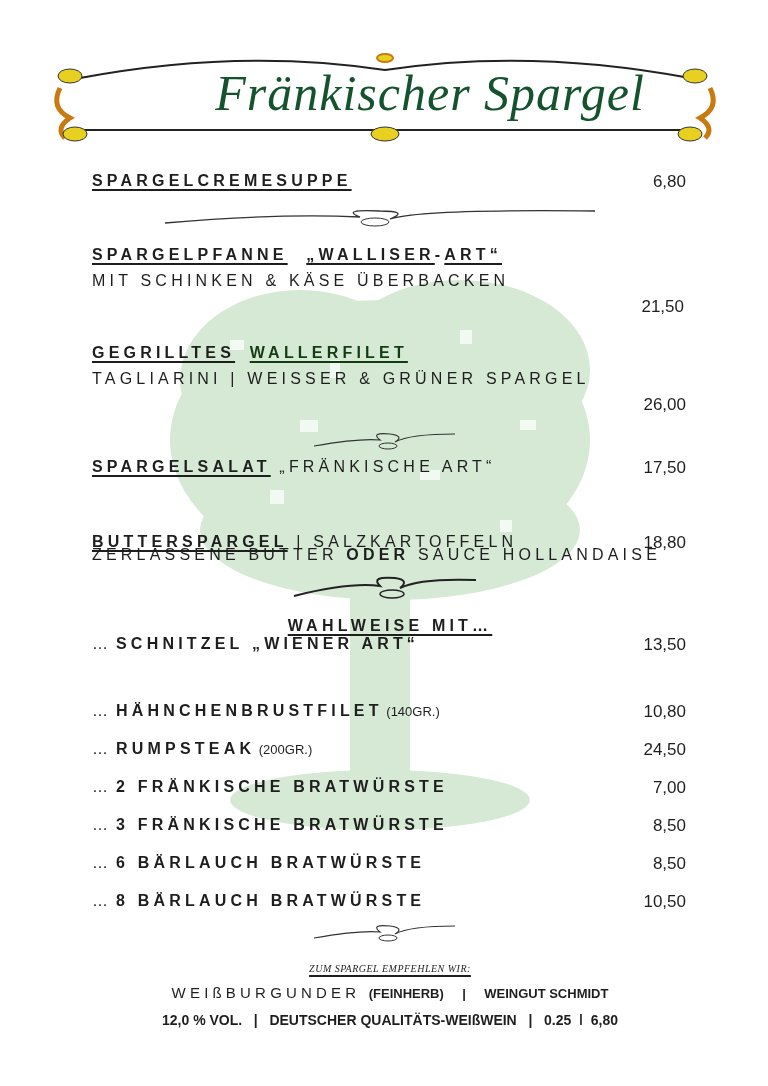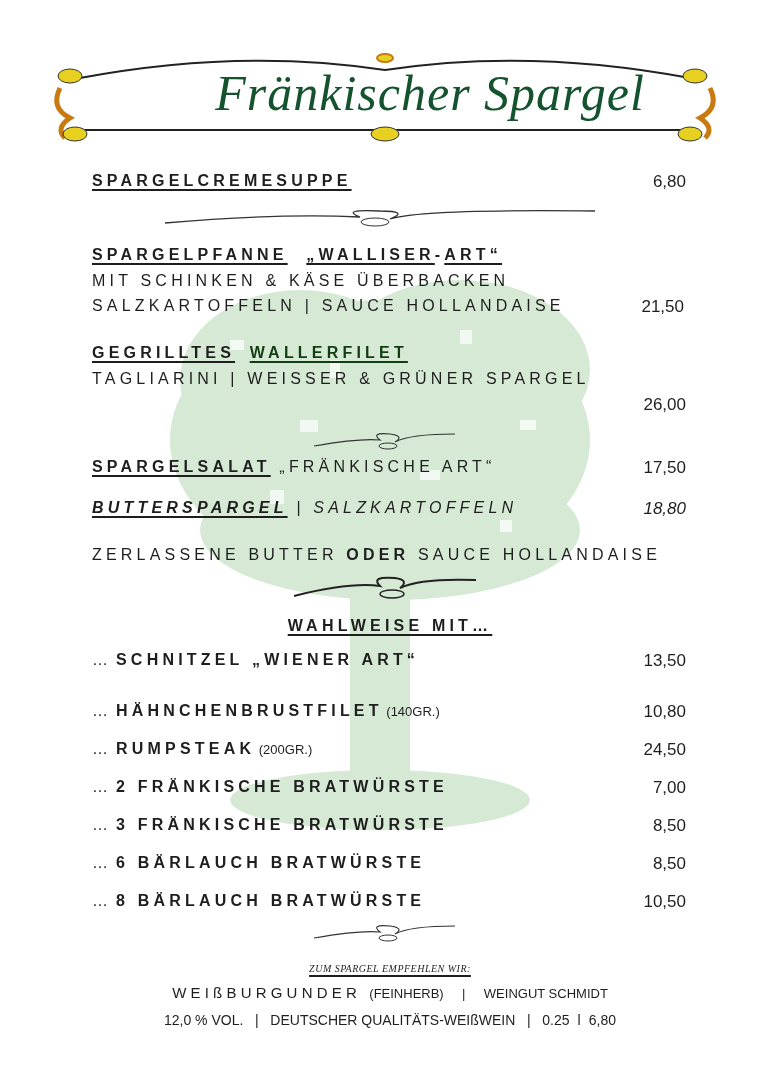--- a/index.html
+++ b/index.html
@@ -14,21 +14,21 @@
     font-family: "Liberation Serif", serif; font-style: italic; font-size: 50px; color: #14532d;
     letter-spacing: 1px;
     padding-left: 46px;
   }
   .line { position: absolute; left: 80px; right: 82px; z-index: 2; font-size: 16px; white-space: nowrap; letter-spacing: 4.2px; margin-left: 12px; }
   .line .price { position: absolute; right: 0; top: 0; letter-spacing: 0; font-size: 17px; }
   .b { font-weight: bold; }
   .u { text-decoration: underline; text-underline-offset: 3px; text-decoration-thickness: 1.5px; }
   .center { text-align: center; left: 0; right: 0; }
   .swirl { position: absolute; z-index: 2; }
-  .small { font-size: 13px; letter-spacing: 0; }
+  .small { font-size: 13px; letter-spacing: 0; font-weight: bold; }
   .wine-head { font-family: "Liberation Serif", serif; font-style: italic; letter-spacing: 0.5px; font-size: 10px; }
   .paren { letter-spacing: 0; font-weight: normal; font-size: 13px; }
   .dots { letter-spacing: 0; font-weight: normal; margin-right: 8px; }
 </style>
 </head>
 <body>
 
 <svg class="tree" viewBox="0 0 768 1086">
   <g fill="#d5e9d5">
     <ellipse cx="380" cy="440" rx="210" ry="140"></ellipse>
@@ -74,21 +74,20 @@
 </svg>
 
 <div class="line" style="top:246px;">
   <span class="b u">SPARGELPFANNE</span>
   <span class="b" style="margin-left:10px;">
     <span class="u">„WALLISER</span><span>-</span><span class="u">ART“</span>
   </span>
 </div>
 <div class="line" style="top:272px;">MIT SCHINKEN &amp; KÄSE ÜBERBACKEN</div>
 <div class="line" style="top:297px;">
-  <span>SALZKARTOFFELN | SAUCE HOLLANDAISE</span>
   <span class="price" style="right:2px;">21,50</span>
 </div>
 
 <div class="line" style="top:344px;">
   <span class="b u">GEGRILLTES</span>
   <span class="b u" style="margin-left:6px;color:#123d12;">WALLERFILET</span>
 </div>
 <div class="line" style="top:370px;">TAGLIARINI | WEISSER &amp; GRÜNER SPARGEL</div>
 <div class="line" style="top:395px;">
   <span class="price">26,00</span>
@@ -96,37 +95,37 @@
 <svg class="swirl" style="left:310px;top:430px;" width="150" height="22" viewBox="0 0 150 22">
   <path d="M4 16 Q50 8 70 10 Q60 2 80 4 Q95 6 85 12 Q100 4 145 4" fill="none" stroke="#333" stroke-width="1.2"></path>
   <ellipse cx="78" cy="16" rx="9" ry="3" fill="none" stroke="#333" stroke-width="1"></ellipse>
 </svg>
 
 <div class="line" style="top:458px;">
   <span class="b u">SPARGELSALAT</span><span> „FRÄNKISCHE ART“</span>
   <span class="price">17,50</span>
 </div>
 
-<div class="line" style="top:499px;font-style:italic;">
+<div class="line" style="top:533px;">
   <span class="b u">BUTTERSPARGEL</span><span> | SALZKARTOFFELN</span>
   <span class="price">18,80</span>
 </div>
 <div class="line" style="top:546px;">
   <span>ZERLASSENE BUTTER </span><span class="b">ODER</span><span> SAUCE HOLLANDAISE</span>
 </div>
 <svg class="swirl" style="left:290px;top:574px;" width="190" height="28" viewBox="0 0 190 28">
   <path d="M4 22 Q60 8 90 12 Q80 2 105 4 Q120 6 110 14 Q130 4 186 6" fill="none" stroke="#222" stroke-width="2"></path>
   <ellipse cx="102" cy="20" rx="12" ry="4" fill="none" stroke="#222" stroke-width="1.4"></ellipse>
 </svg>
 
 <div class="line center" style="top:617px;">
   <span class="b u">WAHLWEISE MIT…</span>
 </div>
 
-<div class="line" style="top:651px;">
+<div class="line" style="top:635px;">
   <span class="dots">…</span><span class="b">SCHNITZEL „WIENER ART“</span><span class="paren"></span>
   <span class="price">13,50</span>
 </div>
 <div class="line" style="top:702px;">
   <span class="dots">…</span><span class="b">HÄHNCHENBRUSTFILET</span><span class="paren"> (140GR.)</span>
   <span class="price">10,80</span>
 </div>
 <div class="line" style="top:740px;">
   <span class="dots">…</span><span class="b">RUMPSTEAK</span><span class="paren"> (200GR.)</span>
   <span class="price">24,50</span>

